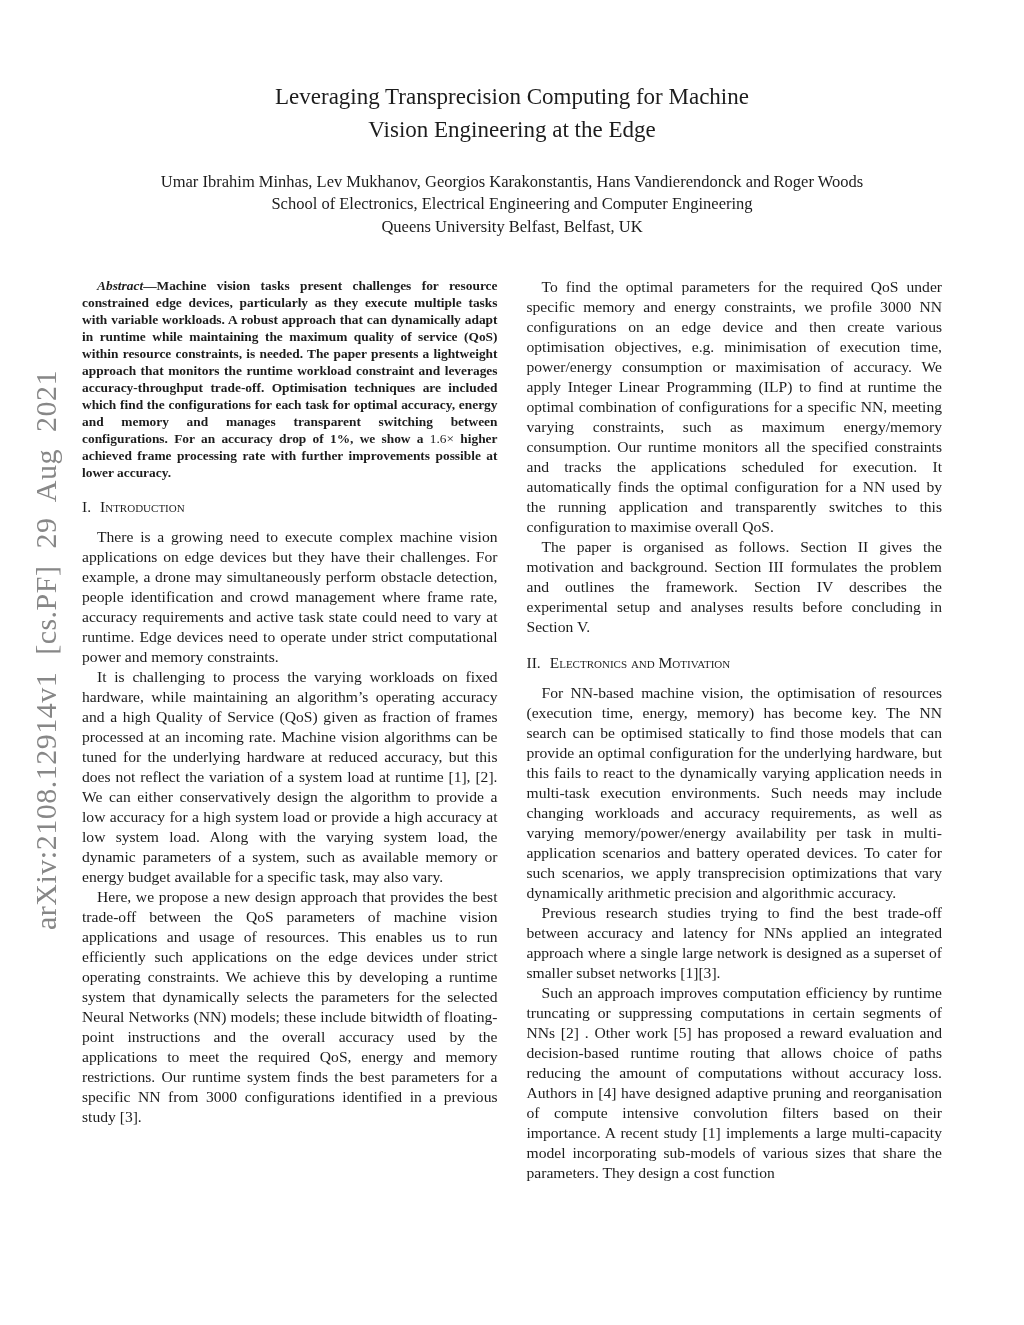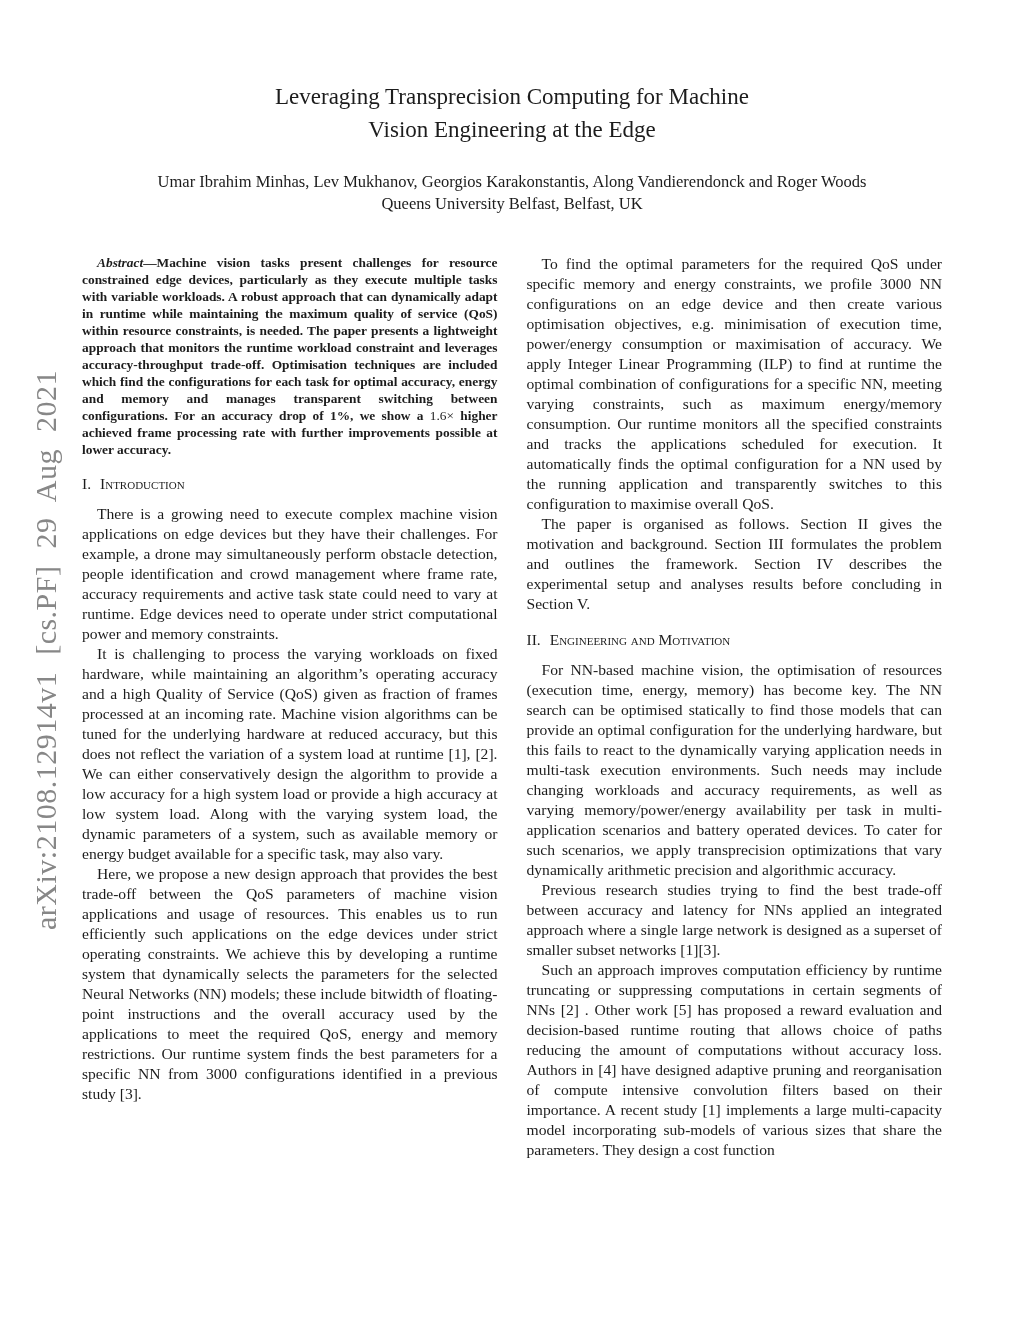--- a/index.html
+++ b/index.html
@@ -96,21 +96,22 @@
   <div class="arxiv-stamp">arXiv:2108.12914v1 [cs.PF] 29 Aug 2021</div>
 
   <div class="content">
 
     <div class="title">
       <div>Leveraging Transprecision Computing for Machine</div>
       <div>Vision Engineering at the Edge</div>
     </div>
 
     <div class="byline">
-      <div>Umar Ibrahim Minhas, Lev Mukhanov, Georgios Karakonstantis, Along Vandierendonck and Roger Woods</div>
+      <div>Umar Ibrahim Minhas, Lev Mukhanov, Georgios Karakonstantis, Hans Vandierendonck and Roger Woods</div>
+      <div>School of Electronics, Electrical Engineering and Computer Engineering</div>
       <div>Queens University Belfast, Belfast, UK</div>
     </div>
 
     <div class="columns">
 
       <div class="col">
         <p class="abstract"><span class="ab-label">Abstract</span><span>—</span><span>Machine vision tasks present challenges for resource constrained edge devices, particularly as they execute multiple tasks with variable workloads. A robust approach that can dynamically adapt in runtime while maintaining the maximum quality of service (QoS) within resource constraints, is needed. The paper presents a lightweight approach that monitors the runtime workload constraint and leverages accuracy-throughput trade-off. Optimisation techniques are included which find the configurations for each task for optimal accuracy, energy and memory and manages transparent switching between configurations. For an accuracy drop of 1%, we show a </span><span class="math">1.6×</span><span> higher achieved frame processing rate with further improvements possible at lower accuracy.</span></p>
 
         <div class="sec-heading">
           <span class="sec-number">I.</span><span class="sec-title">Introduction</span>
@@ -119,21 +120,21 @@
         <p class="body-par">There is a growing need to execute complex machine vision applications on edge devices but they have their challenges. For example, a drone may simultaneously perform obstacle detection, people identification and crowd management where frame rate, accuracy requirements and active task state could need to vary at runtime. Edge devices need to operate under strict computational power and memory constraints.</p>
         <p class="body-par">It is challenging to process the varying workloads on fixed hardware, while maintaining an algorithm’s operating accuracy and a high Quality of Service (QoS) given as fraction of frames processed at an incoming rate. Machine vision algorithms can be tuned for the underlying hardware at reduced accuracy, but this does not reflect the variation of a system load at runtime [1], [2]. We can either conservatively design the algorithm to provide a low accuracy for a high system load or provide a high accuracy at low system load. Along with the varying system load, the dynamic parameters of a system, such as available memory or energy budget available for a specific task, may also vary.</p>
         <p class="body-par">Here, we propose a new design approach that provides the best trade-off between the QoS parameters of machine vision applications and usage of resources. This enables us to run efficiently such applications on the edge devices under strict operating constraints. We achieve this by developing a runtime system that dynamically selects the parameters for the selected Neural Networks (NN) models; these include bitwidth of floating-point instructions and the overall accuracy used by the applications to meet the required QoS, energy and memory restrictions. Our runtime system finds the best parameters for a specific NN from 3000 configurations identified in a previous study [3].</p>
       </div>
 
       <div class="col">
         <p class="body-par">To find the optimal parameters for the required QoS under specific memory and energy constraints, we profile 3000 NN configurations on an edge device and then create various optimisation objectives, e.g. minimisation of execution time, power/energy consumption or maximisation of accuracy. We apply Integer Linear Programming (ILP) to find at runtime the optimal combination of configurations for a specific NN, meeting varying constraints, such as maximum energy/memory consumption. Our runtime monitors all the specified constraints and tracks the applications scheduled for execution. It automatically finds the optimal configuration for a NN used by the running application and transparently switches to this configuration to maximise overall QoS.</p>
         <p class="body-par">The paper is organised as follows. Section II gives the motivation and background. Section III formulates the problem and outlines the framework. Section IV describes the experimental setup and analyses results before concluding in Section V.</p>
 
         <div class="sec-heading">
-          <span class="sec-number">II.</span><span class="sec-title">Engineering and Motivation</span>
+          <span class="sec-number">II.</span><span class="sec-title">Electronics and Motivation</span>
         </div>
 
         <p class="body-par">For NN-based machine vision, the optimisation of resources (execution time, energy, memory) has become key. The NN search can be optimised statically to find those models that can provide an optimal configuration for the underlying hardware, but this fails to react to the dynamically varying application needs in multi-task execution environments. Such needs may include changing workloads and accuracy requirements, as well as varying memory/power/energy availability per task in multi-application scenarios and battery operated devices. To cater for such scenarios, we apply transprecision optimizations that vary dynamically arithmetic precision and algorithmic accuracy.</p>
         <p class="body-par">Previous research studies trying to find the best trade-off between accuracy and latency for NNs applied an integrated approach where a single large network is designed as a superset of smaller subset networks [1][3].</p>
         <p class="body-par">Such an approach improves computation efficiency by runtime truncating or suppressing computations in certain segments of NNs [2] . Other work [5] has proposed a reward evaluation and decision-based runtime routing that allows choice of paths reducing the amount of computations without accuracy loss. Authors in [4] have designed adaptive pruning and reorganisation of compute intensive convolution filters based on their importance. A recent study [1] implements a large multi-capacity model incorporating sub-models of various sizes that share the parameters. They design a cost function</p>
       </div>
 
     </div>
   </div>
 </div>

